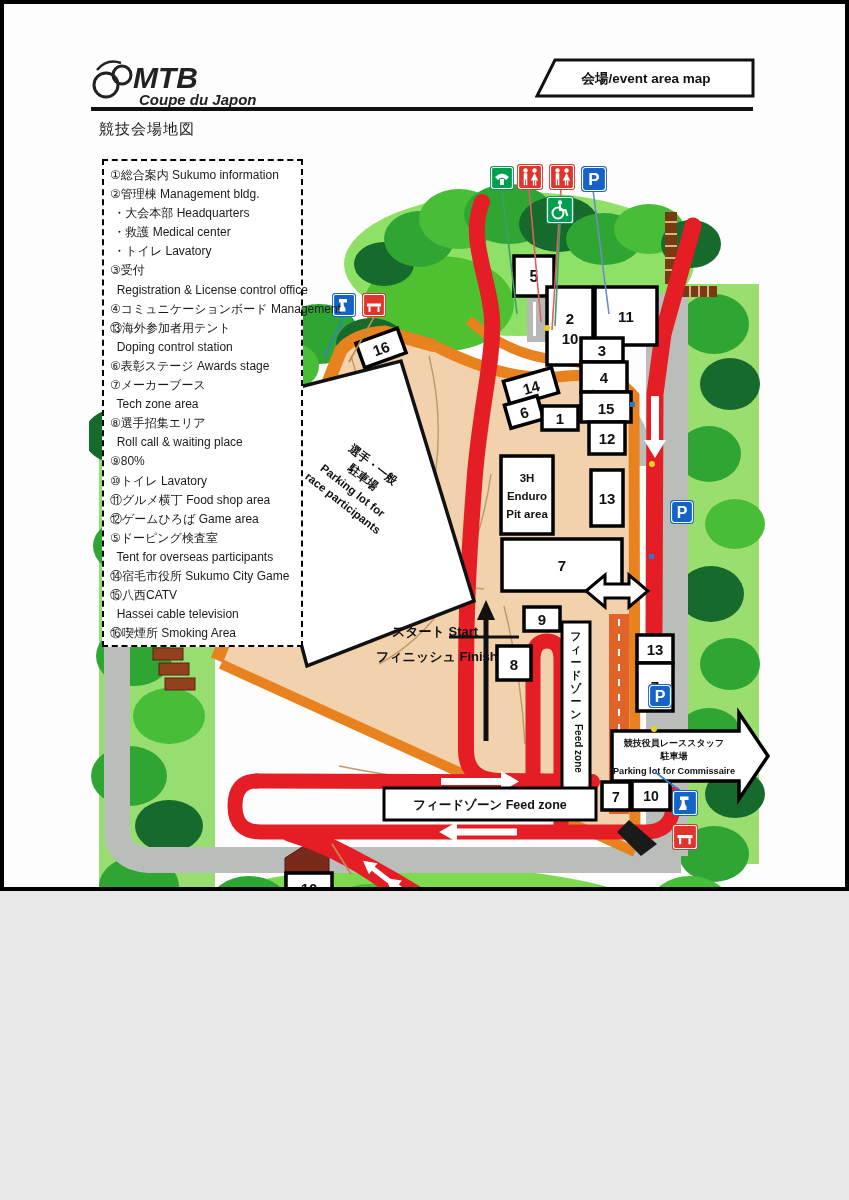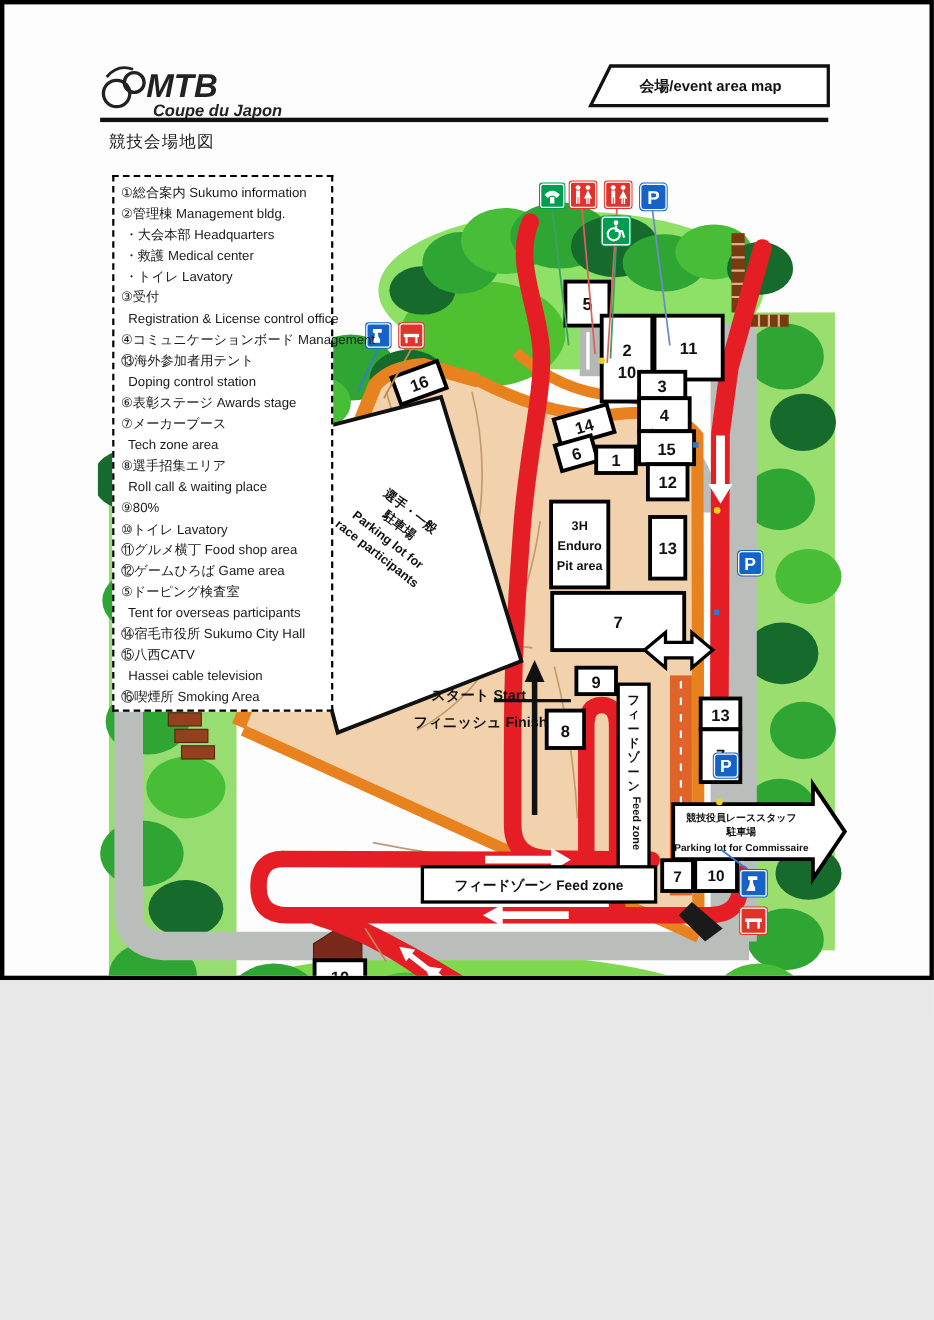--- a/index.html
+++ b/index.html
@@ -447,19 +447,19 @@
     <div class="lg">⑦メーカーブース</div>
     <div class="lg">  Tech zone area</div>
     <div class="lg">⑧選手招集エリア</div>
     <div class="lg">  Roll call &amp; waiting place</div>
     <div class="lg">⑨80%</div>
     <div class="lg">⑩トイレ Lavatory</div>
     <div class="lg">⑪グルメ横丁 Food shop area</div>
     <div class="lg">⑫ゲームひろば Game area</div>
     <div class="lg">⑤ドーピング検査室</div>
     <div class="lg">  Tent for overseas participants</div>
-    <div class="lg">⑭宿毛市役所 Sukumo City Hall</div>
+    <div class="lg">⑭宿毛市役所 Sukumo City Game</div>
     <div class="lg">⑮八西CATV</div>
     <div class="lg">  Hassei cable television</div>
     <div class="lg">⑯喫煙所 Smoking Area</div>
   </div>
 
 </div>
 
 </body></html>

